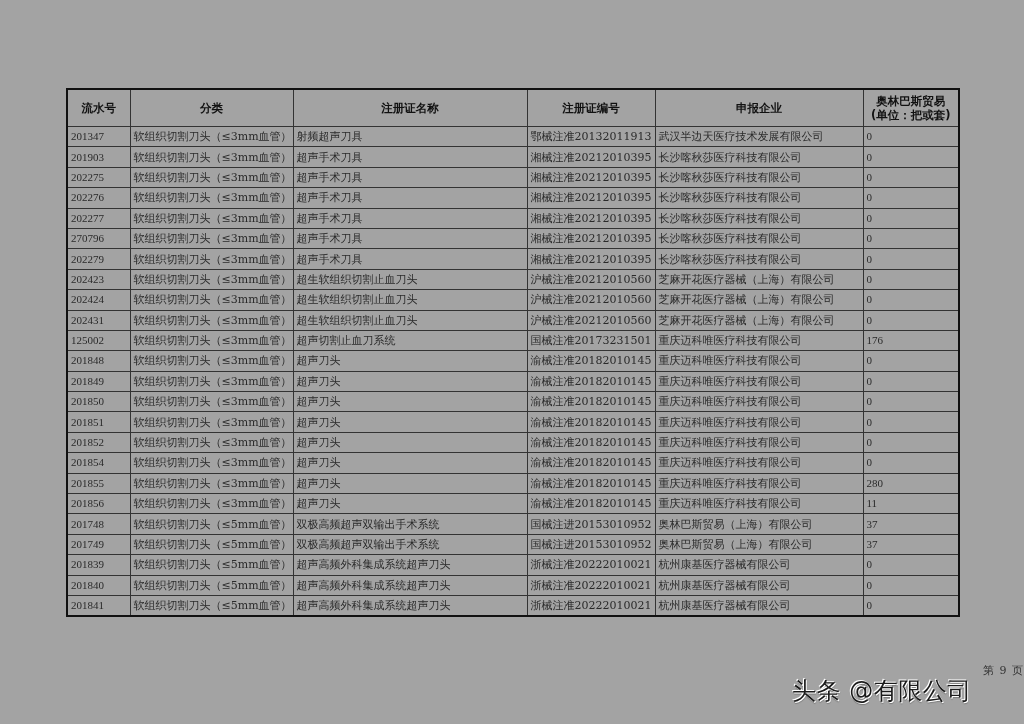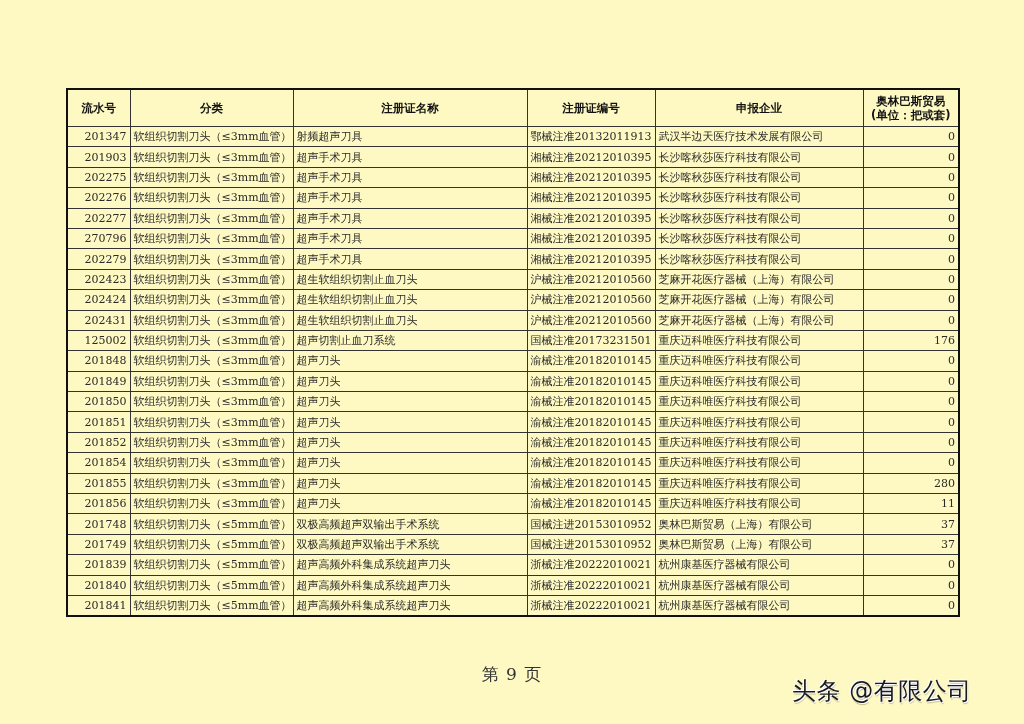--- a/index.html
+++ b/index.html
@@ -3,21 +3,21 @@
 <meta charset="utf-8">
 <style>
   html, body { margin: 0; padding: 0; background: #ffffff; }
   body {
     width: 1024px; height: 724px; position: relative; overflow: hidden;
     font-family: "DejaVu Serif", "Liberation Serif", serif;
     color: #222;
   }
   .page {
     position: absolute; left: 0; top: 0; width: 1024px; height: 724px;
-    background: #fef9c3;
+    background: #a3a3a3;
   }
   table.grid {
     position: absolute; left: 66px; top: 88px;
     border-collapse: collapse;
     table-layout: fixed;
     width: 892px;
     border: 2px solid #111;
   }
   table.grid th, table.grid td {
     border: 1px solid #333;
@@ -34,32 +34,32 @@
     color: #111;
     text-align: center;
     line-height: 14px;
     border-bottom: 1px solid #333;
   }
   table.grid td {
     height: 19.4px;
     line-height: 19px;
     color: #2a2a2a;
   }
-  td.c-center { text-align: right; }
+  td.c-center { text-align: left; font-family: Liberation Serif, serif; }
   td.c-left { text-align: left; }
   col.c1 { width: 63px; }
   col.c2 { width: 163px; }
   col.c3 { width: 234px; }
   col.c4 { width: 128px; }
   col.c5 { width: 208px; }
   col.c6 { width: 96px; }
 
   .footer-page {
     position: absolute; left: 0; width: 1024px; top: 663px;
-    text-align: center; font-size: 17px; color: #333;
+    text-align: right; font-size: 11px; color: #333;
     letter-spacing: 1px;
   }
   .watermark {
     position: absolute; left: 792px; top: 675px;
     font-family: "DejaVu Sans", "Liberation Sans", sans-serif;
     font-size: 24px; color: #1b1b1b;
     text-shadow: 1px 1px 0 #fff, -1px -1px 0 #fff, 1px 2px 1px rgba(0,0,0,0.25);
     letter-spacing: 0.5px;
   }
 </style>

